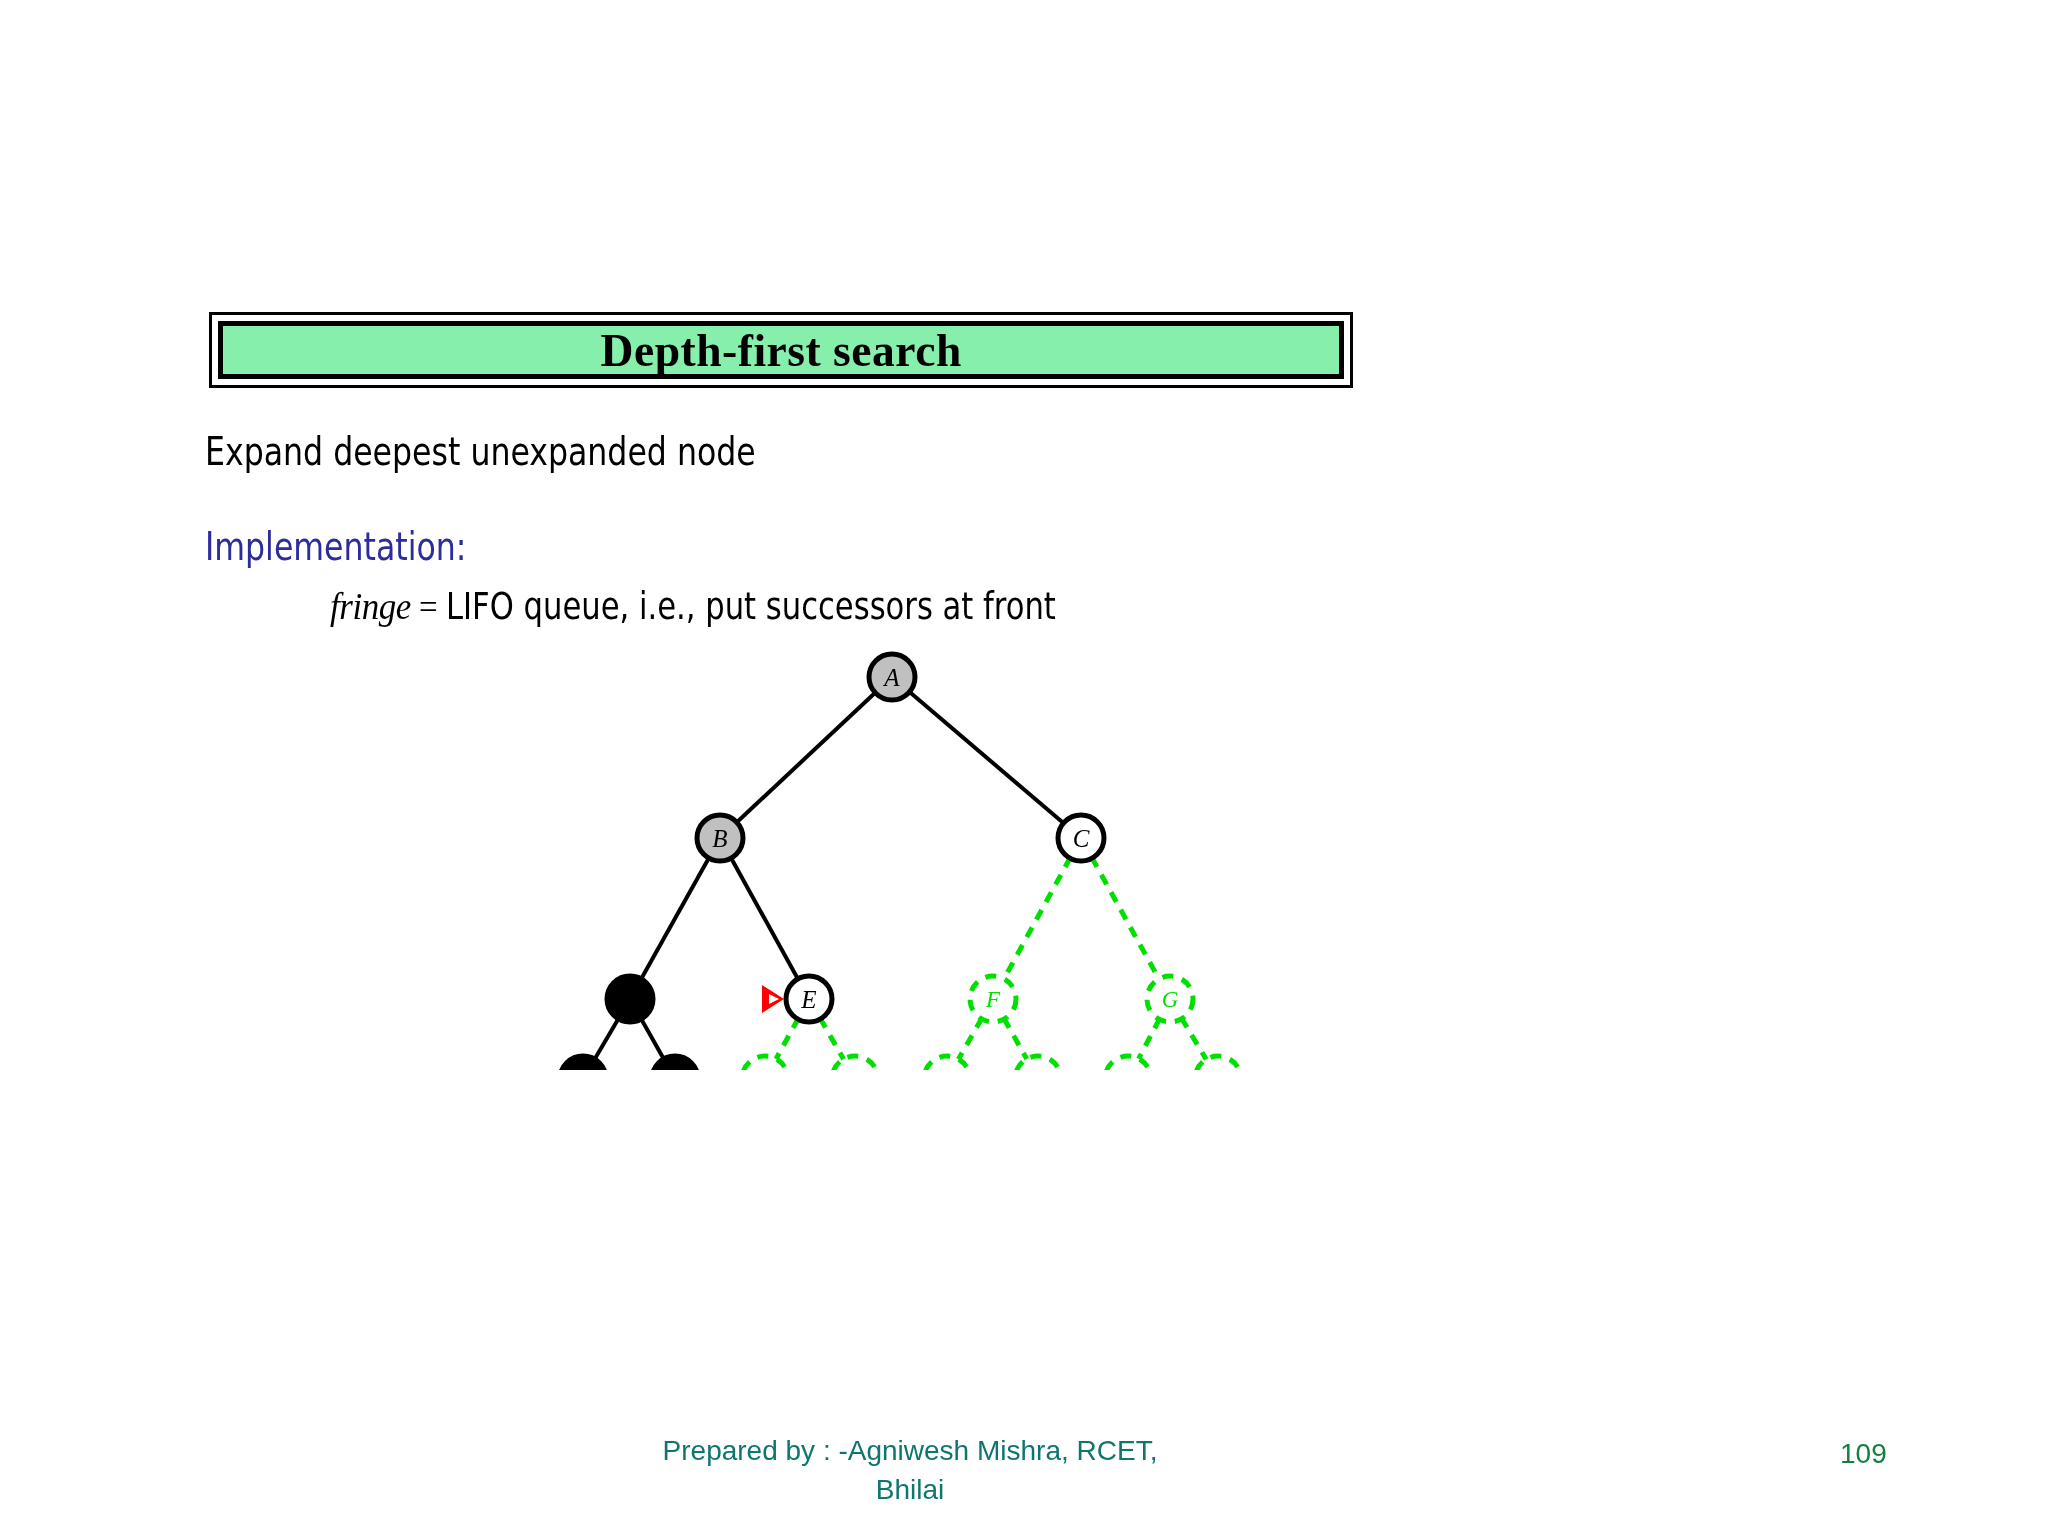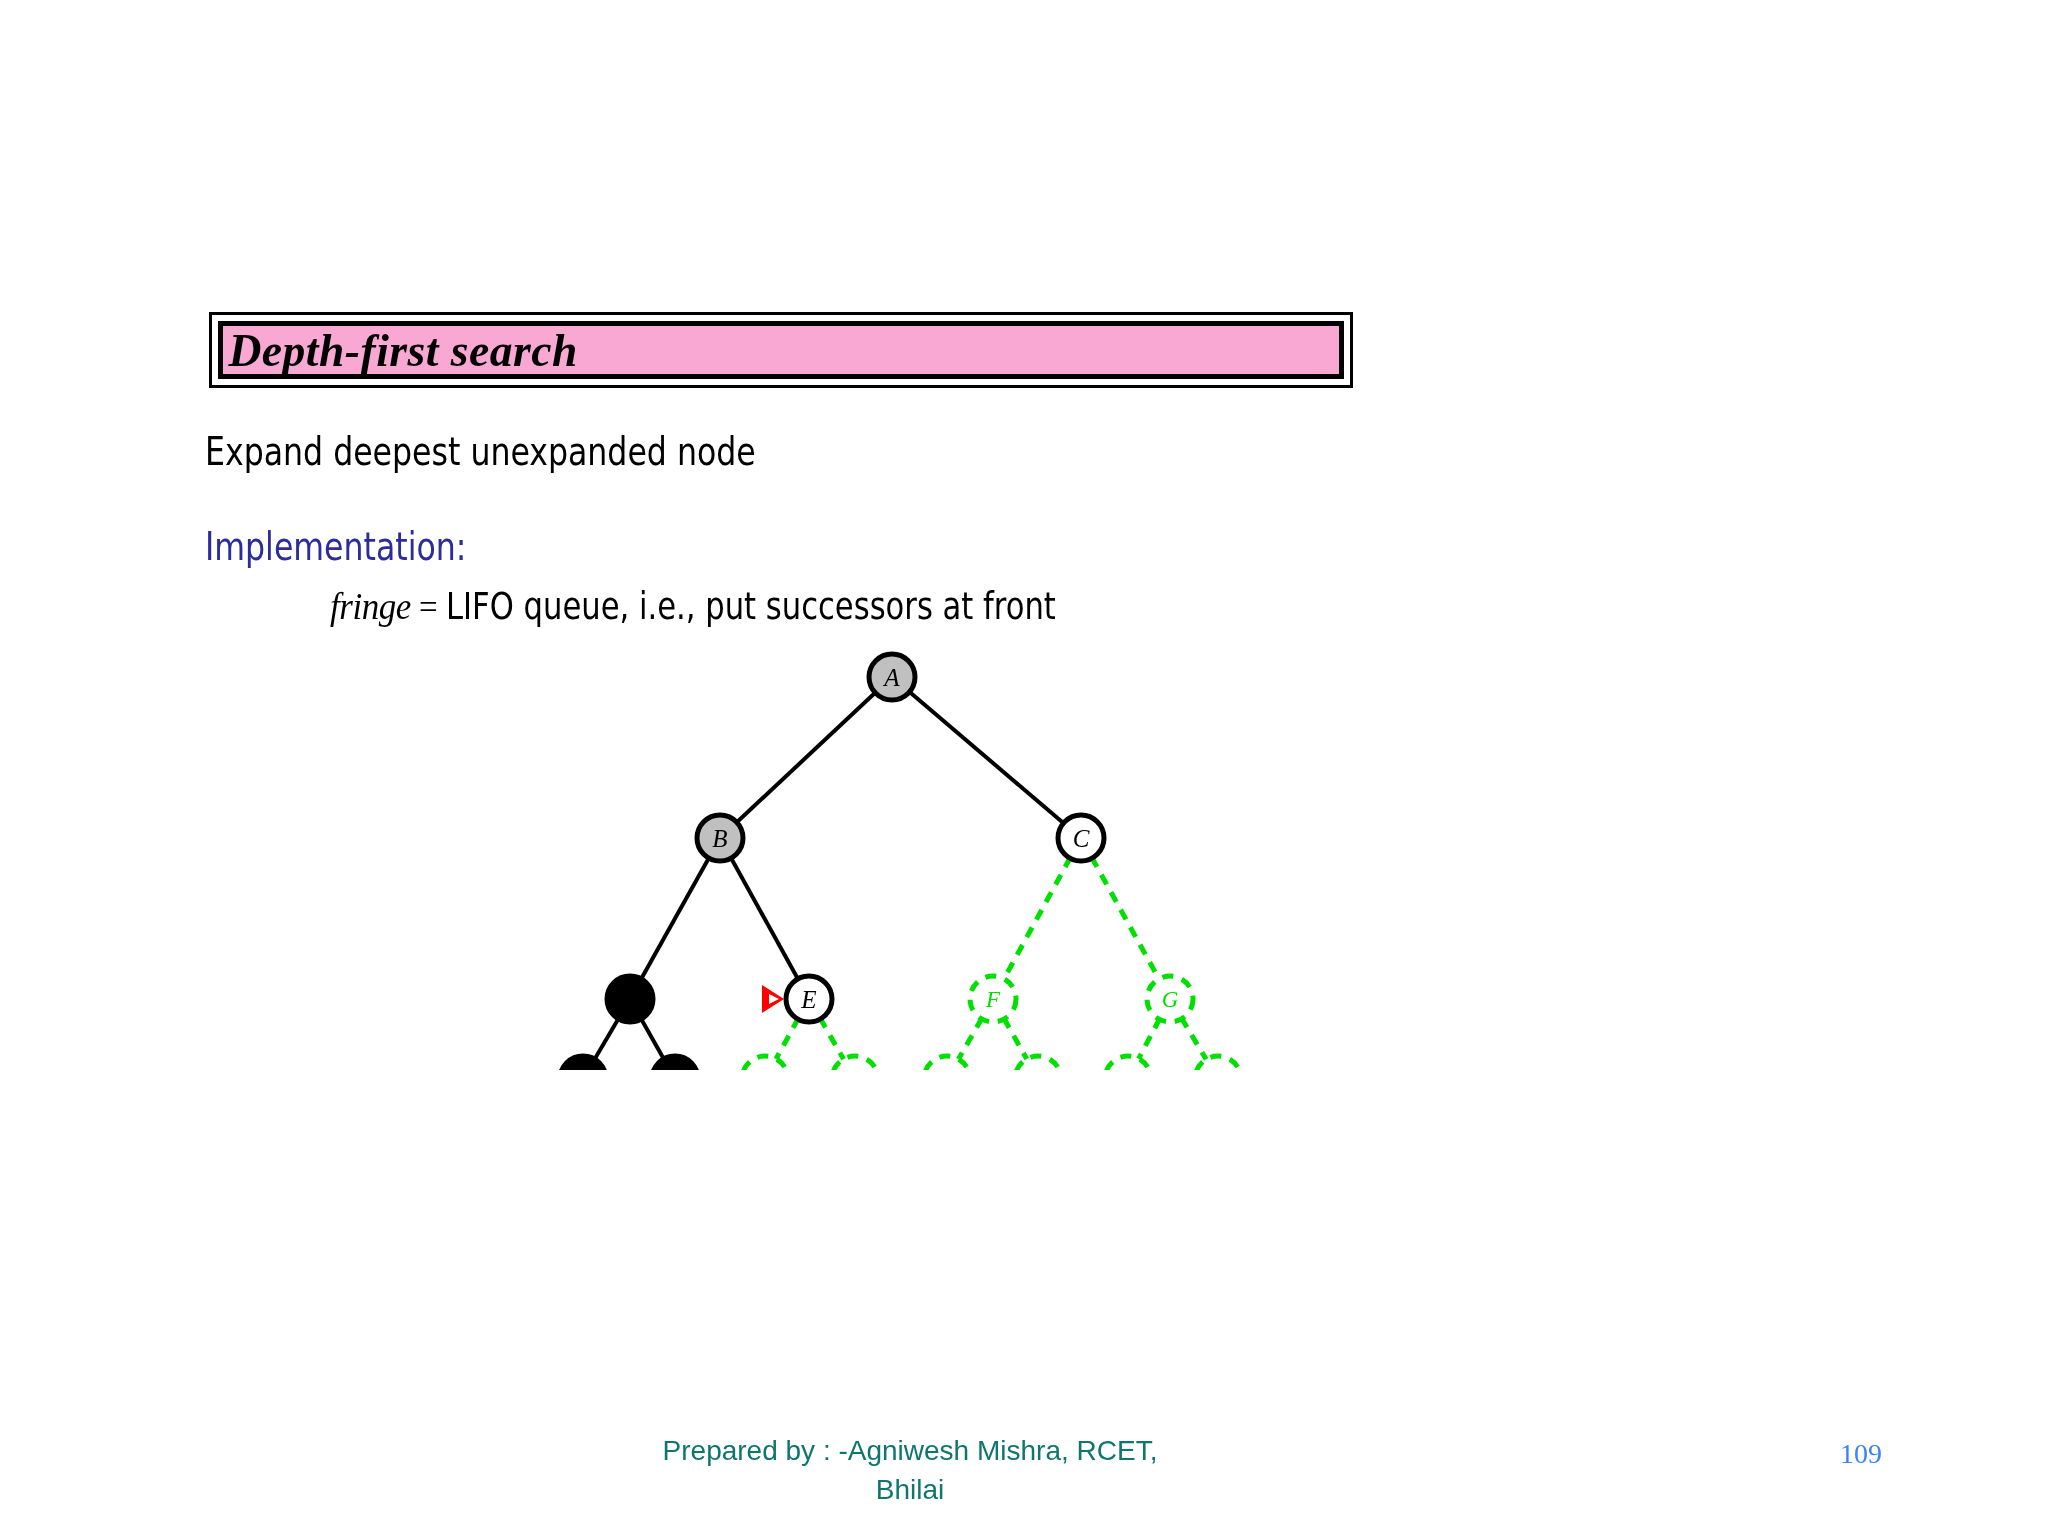--- a/index.html
+++ b/index.html
@@ -35,25 +35,25 @@
     background: #ffffff;
     box-sizing: border-box;
   }
   .title-inner {
     position: absolute;
     left: 6px;
     top: 6px;
     right: 6px;
     bottom: 6px;
     border: 5px solid #000000;
-    background: #f9a8d4;
+    background: #86efac;
     box-sizing: border-box;
     display: flex;
     align-items: center;
-    font-style: italic;
+    justify-content: center;
   }
   .title-text {
     font-family: "Liberation Serif", "DejaVu Serif", serif;
     font-size: 47px;
     font-weight: 700;
     color: #000000;
     letter-spacing: 0.5px;
     line-height: 1;
     white-space: nowrap;
     transform: scaleX(0.97);
@@ -138,23 +138,23 @@
     text-align: center;
     font-family: "Liberation Sans", sans-serif;
     font-size: 28px;
     color: #0f766e;
     line-height: 1.38;
   }
   .page-number {
     position: absolute;
     left: 1840px;
     top: 1438px;
-    font-family: Liberation Serif, serif;
+    font-family: Liberation Sans, sans-serif;
     font-size: 28px;
-    color: #3b82f6;
+    color: #15803d;
   }
 </style>
 </head>
 <body>
 
 <div class="slide">
 
   <div class="title-outer">
     <div class="title-inner">
       <div class="title-text">Depth-first search</div>

